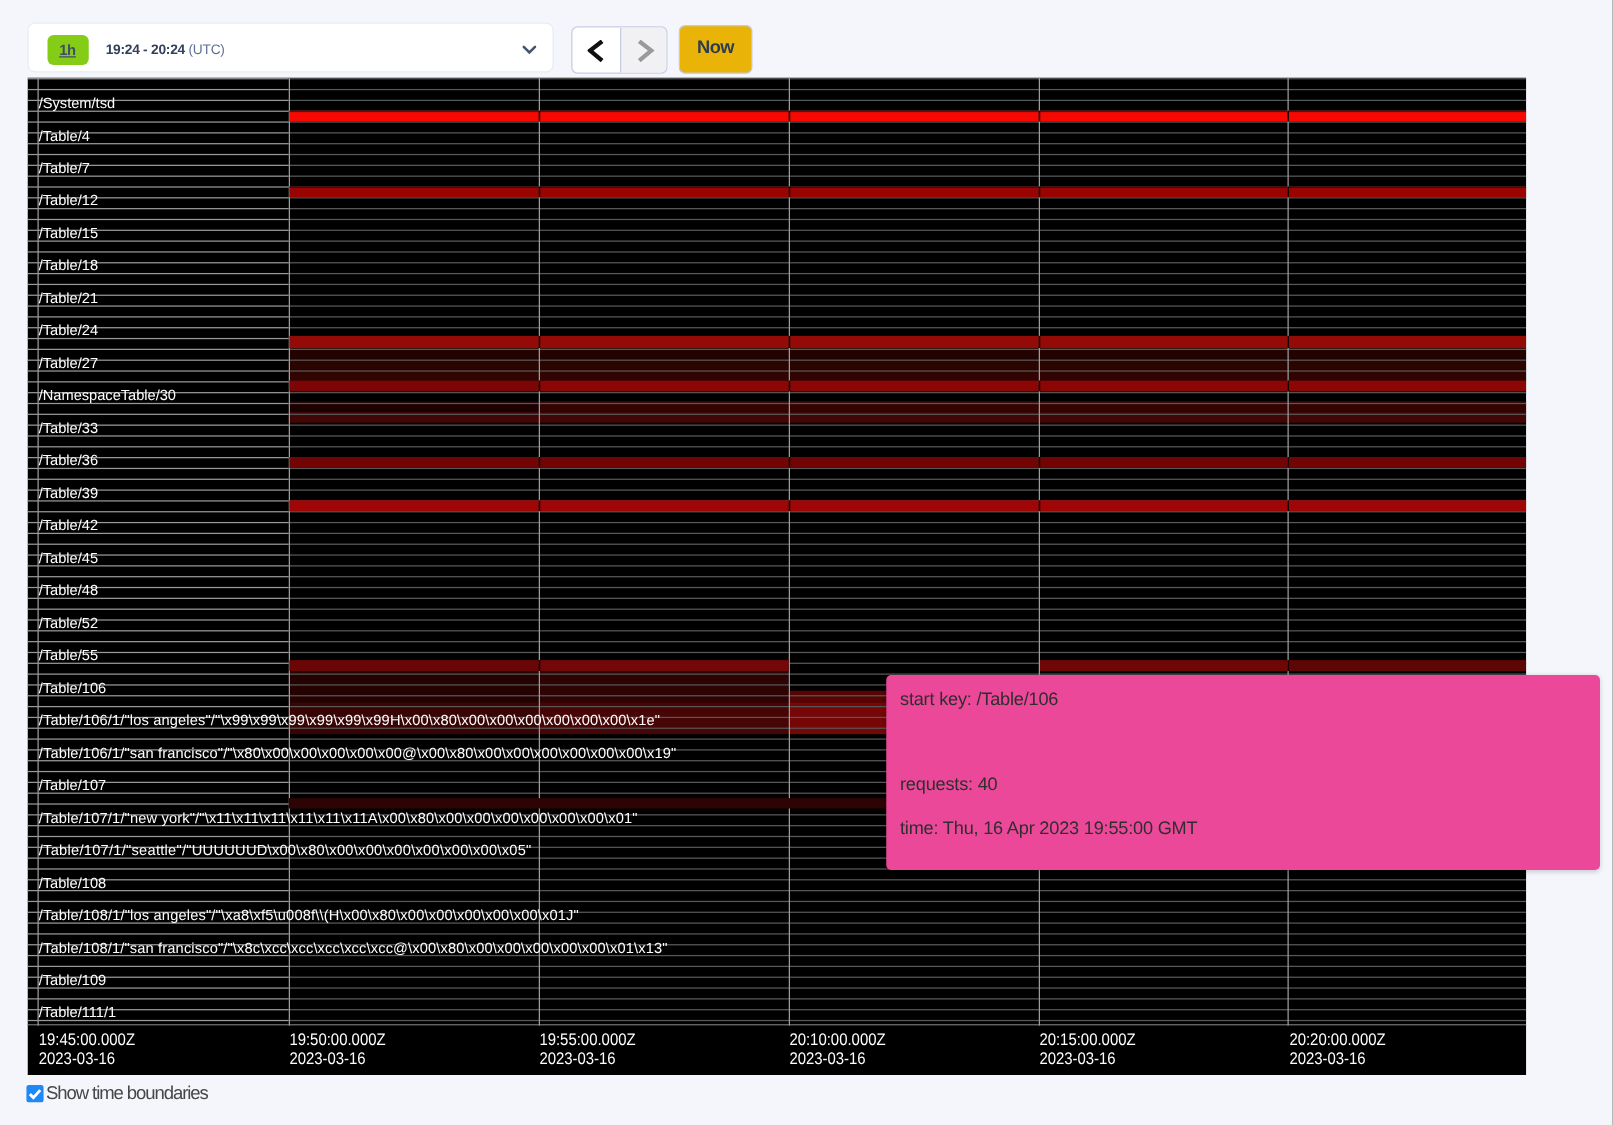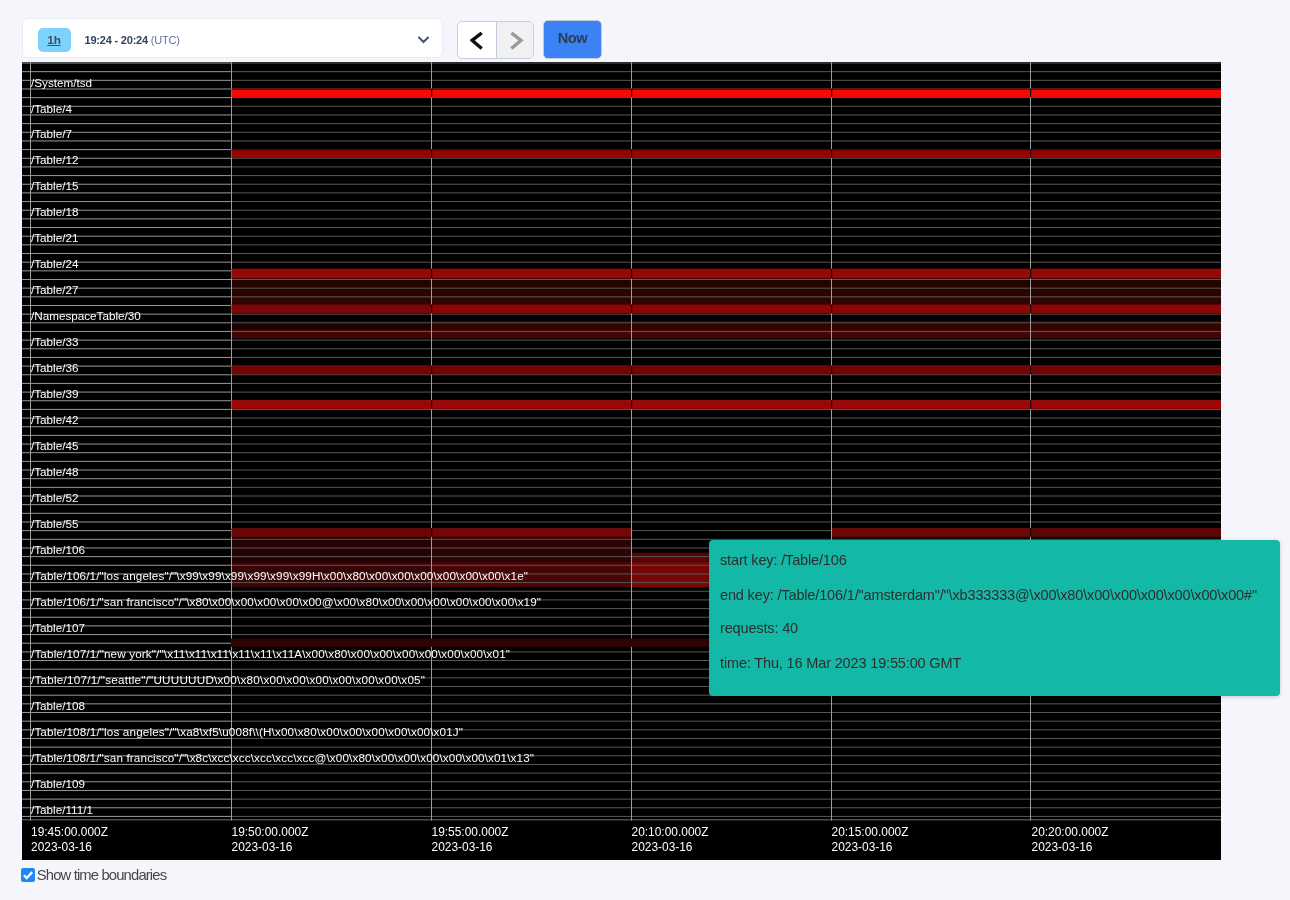--- a/index.html
+++ b/index.html
@@ -2,36 +2,36 @@
 <html><head><meta charset="utf-8">
 <style>
   * { margin:0; padding:0; box-sizing:border-box; }
   html,body { width:1290px; height:900px; background:#f4f6fb;
     font-family:"Liberation Sans", sans-serif; overflow:hidden; }
   .abs { position:absolute; }
 </style></head>
 <body>
 
 <div class="abs" style="left:21.5px;top:18px;width:421.5px;height:40px;background:#fff;border:1px solid #e8ebf1;border-radius:6px;"></div>
-<div class="abs" style="left:37.5px;top:27.5px;width:33px;height:24px;background:#7dd3fc;border-radius:5px;color:#3f4d66;font-size:11.8px;font-weight:bold;text-align:center;line-height:24px;letter-spacing:-0.2px;text-decoration:underline;">1h</div>
+<div class="abs" style="left:37.5px;top:27.5px;width:33px;height:24px;background:#84cc16;border-radius:5px;color:#3f4d66;font-size:11.8px;font-weight:bold;text-align:center;line-height:24px;letter-spacing:-0.2px;text-decoration:underline;">1h</div>
 <div class="abs" style="left:84.5px;top:28px;height:24px;line-height:24px;font-size:11px;letter-spacing:-0.2px;color:#33415c;"><b>19:24 - 20:24</b> <span style="color:#5f7195">(UTC)</span></div>
 <svg class="abs" style="left:417px;top:35px" width="13" height="10" viewBox="0 0 13 10">
     <path d="M2 2.5 L6.5 7 L11 2.5" fill="none" stroke="#44536f" stroke-width="2" stroke-linecap="round"></path>
   </svg>
 
 <div class="abs" style="left:456.6px;top:20.5px;width:77.4px;height:38.7px;border:1px solid #c7cde1;border-radius:5px;background:#fff;overflow:hidden;">
   <div class="abs" style="left:38.1px;top:0;width:39.3px;height:38.7px;background:#f1f1f4;border-left:1px solid #c7cde1;"></div>
   <svg class="abs" style="left:12.4px;top:10px" width="14" height="18" viewBox="0 0 14 18">
       <path d="M11.7 1 L2.1 8.4 L11.7 16.5" fill="none" stroke="#101010" stroke-width="3.4" stroke-linejoin="miter"></path>
     </svg>
   <svg class="abs" style="left:52px;top:10px" width="14" height="18" viewBox="0 0 14 18">
       <path d="M1.4 1 L11 8.4 L1.4 16.5" fill="none" stroke="#9a9a9a" stroke-width="3.4" stroke-linejoin="miter"></path>
     </svg>
 </div>
-<div class="abs" style="left:543.3px;top:20.2px;width:58.3px;height:38.5px;border:1px solid #c3cad9;border-radius:5px;background:#3b82f6;color:#2e3c52;font-size:14.6px;font-weight:bold;text-align:center;line-height:34.6px;letter-spacing:-0.4px;">Now</div>
+<div class="abs" style="left:543.3px;top:20.2px;width:58.3px;height:38.5px;border:1px solid #c3cad9;border-radius:5px;background:#eab308;color:#2e3c52;font-size:14.6px;font-weight:bold;text-align:center;line-height:34.6px;letter-spacing:-0.4px;">Now</div>
 
 <svg width="1199" height="798" viewBox="0 0 1199 798" style="position:absolute;left:22px;top:62px">
 <rect x="0" y="0" width="1199" height="798" fill="#000"></rect>
 <rect x="209" y="216.4" width="990.0" height="8.7" fill="#220300"></rect>
 <rect x="209" y="225.1" width="990.0" height="8.7" fill="#2b0400"></rect>
 <rect x="209" y="233.7" width="990.0" height="8.7" fill="#300400"></rect>
 <rect x="209" y="258.8" width="200.0" height="8.7" fill="#1c0100"></rect>
 <rect x="409" y="258.8" width="790.0" height="8.7" fill="#330400"></rect>
 <rect x="209" y="267.5" width="990.0" height="8.7" fill="#420606"></rect>
 <rect x="209" y="473.8" width="200.0" height="26.0" fill="#240202"></rect>
@@ -330,24 +330,23 @@
 <text x="409.5" y="774.2" font-size="13.5" fill="#fff" textLength="77" lengthAdjust="spacingAndGlyphs">19:55:00.000Z</text>
 <text x="409.5" y="789.4" font-size="13.5" fill="#fff" textLength="61" lengthAdjust="spacingAndGlyphs">2023-03-16</text>
 <text x="609.5" y="774.2" font-size="13.5" fill="#fff" textLength="77" lengthAdjust="spacingAndGlyphs">20:10:00.000Z</text>
 <text x="609.5" y="789.4" font-size="13.5" fill="#fff" textLength="61" lengthAdjust="spacingAndGlyphs">2023-03-16</text>
 <text x="809.5" y="774.2" font-size="13.5" fill="#fff" textLength="77" lengthAdjust="spacingAndGlyphs">20:15:00.000Z</text>
 <text x="809.5" y="789.4" font-size="13.5" fill="#fff" textLength="61" lengthAdjust="spacingAndGlyphs">2023-03-16</text>
 <text x="1009.5" y="774.2" font-size="13.5" fill="#fff" textLength="77" lengthAdjust="spacingAndGlyphs">20:20:00.000Z</text>
 <text x="1009.5" y="789.4" font-size="13.5" fill="#fff" textLength="61" lengthAdjust="spacingAndGlyphs">2023-03-16</text>
 </svg>
 
-<div class="abs" style="left:708.5px;top:540px;width:571.5px;height:156px;background:#14b8a6;border-radius:4px;box-shadow:0 1px 4px rgba(0,0,0,0.18);color:#2e2e2e;font-size:14.5px;letter-spacing:-0.15px;">
+<div class="abs" style="left:708.5px;top:540px;width:571.5px;height:156px;background:#ec4899;border-radius:4px;box-shadow:0 1px 4px rgba(0,0,0,0.18);color:#2e2e2e;font-size:14.5px;letter-spacing:-0.15px;">
   <div class="abs" style="left:11.5px;top:11.5px;">start key: /Table/106</div>
-  <div class="abs" style="left:11.5px;top:46.5px;">end key: /Table/106/1/"amsterdam"/"\xb333333@\x00\x80\x00\x00\x00\x00\x00\x00#"</div>
   <div class="abs" style="left:11.5px;top:79.5px;">requests: 40</div>
-  <div class="abs" style="left:11.5px;top:114.5px;">time: Thu, 16 Mar 2023 19:55:00 GMT</div>
+  <div class="abs" style="left:11.5px;top:114.5px;">time: Thu, 16 Apr 2023 19:55:00 GMT</div>
 </div>
 
 <svg class="abs" style="left:21.3px;top:867.8px" width="14" height="14" viewBox="0 0 14 14">
     <rect x="0" y="0" width="14" height="14" rx="2.2" fill="#1e88f7"></rect>
     <path d="M2.9 7.3 L5.7 10.1 L11.2 4.1" fill="none" stroke="#fff" stroke-width="2.3"></path>
   </svg>
 <div class="abs" style="left:36.8px;top:867.3px;font-size:14.8px;letter-spacing:-0.85px;color:#474747;">Show time boundaries</div>
 
 </body></html>

